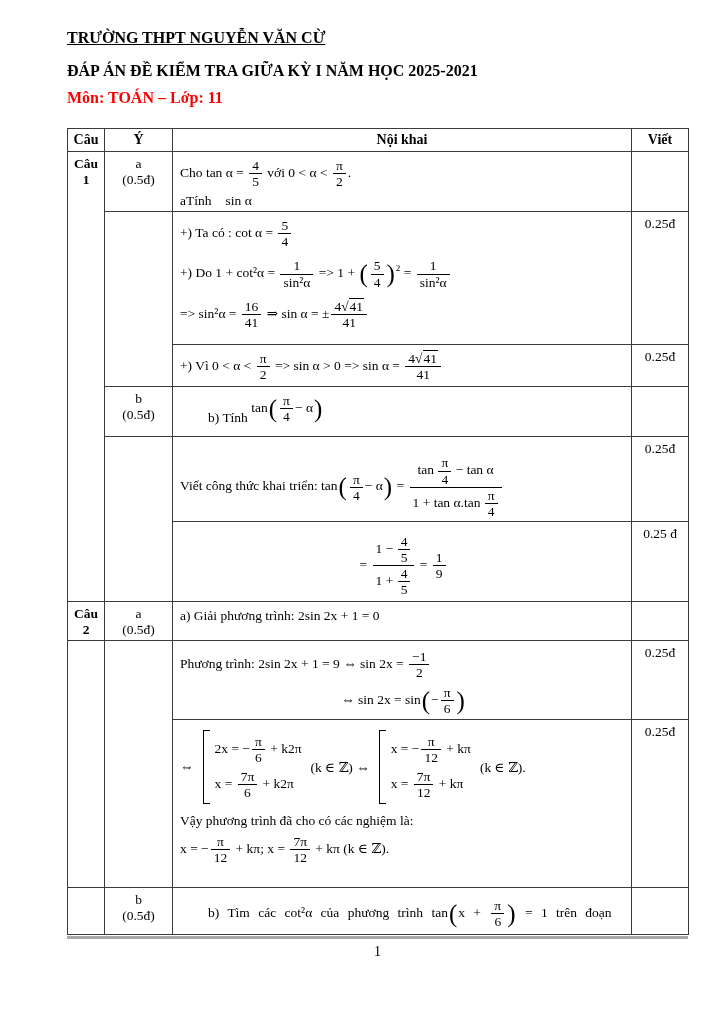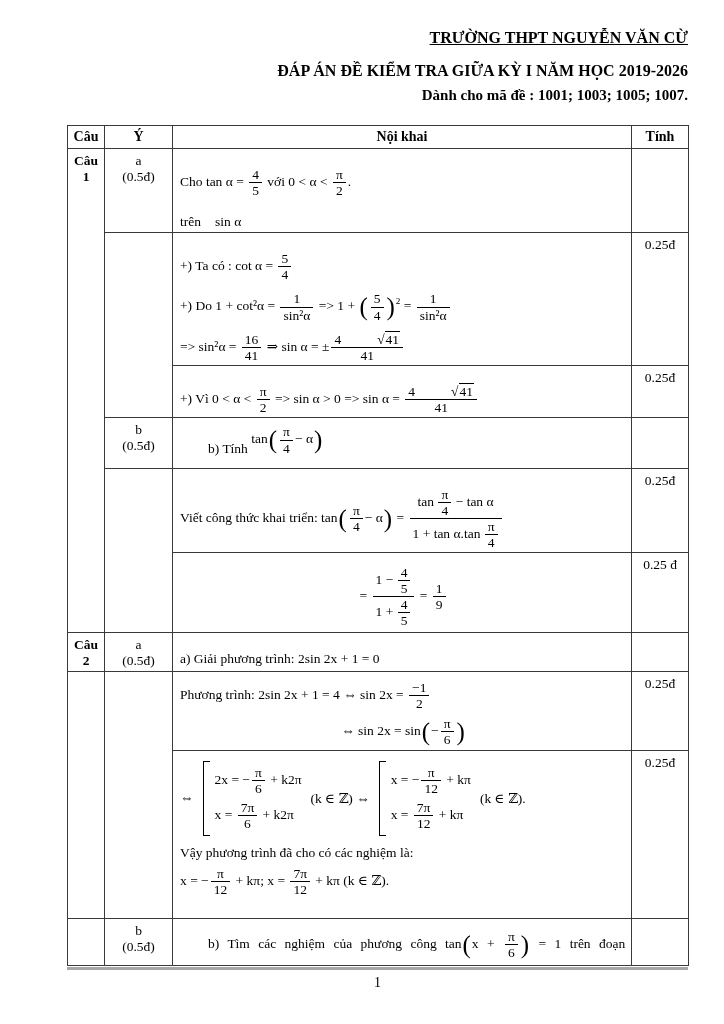--- a/index.html
+++ b/index.html
@@ -1,106 +1,106 @@
 <!DOCTYPE html>
 <html><head>
 <meta charset="utf-8">
 <style>
   html,body { margin:0; padding:0; }
   body {
     width:724px; height:1024px; background:#ffffff; color:#000;
     font-family:"Liberation Serif","DejaVu Serif",serif;
     font-size:13.5px; overflow:hidden;
   }
-  .hdr { margin-left:67px; width:621px; text-align:right; }
+  .hdr { margin-left:67px; width:621px; text-align:left; }
   .school { margin-top:29px; font-size:16px; font-weight:bold; text-decoration:underline; }
   .title  { margin-top:15px; font-size:16px; font-weight:bold; }
   .subject{ margin-top:9px;  font-size:16px; font-weight:bold; }
   .part   { margin-top:8px;  font-size:15px; font-weight:bold; }
   .codes  { margin-top:7px;  font-size:15px; font-weight:bold; }
 
   table { border-collapse:collapse; table-layout:fixed; width:621px; margin:21px 0 0 67px; }
   col.c-cau{width:37px} col.c-y{width:68px} col.c-nd{width:459px} col.c-diem{width:57px}
   th,td { border:1px solid #3a3a3a; vertical-align:top; padding:2px 4px; }
   th { font-size:14px; font-weight:bold; text-align:center; padding:3px 2px; }
   td.cau { text-align:center; font-weight:bold; padding-top:4px; }
   td.ycell { text-align:center; padding-top:4px; }
   td.nd { padding-left:7px; padding-right:4px; }
   td.diem { text-align:center; padding-top:4px; }
 
-  .mline { margin-top:16px; white-space:nowrap; }
+  .mline { margin-top:4px; white-space:nowrap; }
   .center { text-align:center; }
   .indent { padding-left:28px; }
   .wspace { word-spacing:5px; }
   .gap-left { margin-left:14px; }
 
   .fr { display:inline-block; vertical-align:middle; text-align:center; margin:0 2px; line-height:1.12; }
   .fr .nu { display:block; border-bottom:1px solid #000; padding:0 3px; }
   .fr .de { display:block; padding:0 3px; }
   .fr .fr { margin:0 1px; }
 
   .bp { display:inline-block; font-size:185%; font-weight:400; vertical-align:middle; line-height:0.7; margin:0 1px; }
   sup { font-size:68%; }
 
-  .rad { white-space:nowrap;padding-left:36px; }
+  .rad { white-space:nowrap; }
   .radv { border-top:1.2px solid #000; padding:0 1px; }
 
   .raised { display:inline-block; position:relative; top:-10px; }
 
   .sysrow { display:flex; align-items:center; gap:9px; margin-top:8px; white-space:nowrap; }
   .sys { display:inline-flex; align-items:flex-end; }
   .sbr { align-self:stretch; width:6px; border:1.6px solid #000; border-right:none; margin-right:5px; }
   .slines { display:inline-block; text-align:left; }
   .sl { display:block; margin:4px 0; white-space:nowrap; }
 
   .pgline { margin-left:67px; width:621px; height:3px; background:#a8a8a8; margin-top:1px; }
   .pageno { margin-left:67px; width:621px; text-align:center; margin-top:5px; font-size:14px; }
 </style>
 </head>
 <body>
 
 <div>
 
   <div class="hdr">
     <div class="school">TRƯỜNG THPT NGUYỄN VĂN CỪ</div>
-    <div class="title">ĐÁP ÁN ĐỀ KIỂM TRA GIỮA KỲ I NĂM HỌC 2019-2026</div>
-    <div class="codes">Dành cho mã đề : 1001; 1003; 1005; 1007.</div>
+    <div class="title">ĐÁP ÁN ĐỀ KIỂM TRA GIỮA KỲ I NĂM HỌC 2025-2021</div>
+    <div class="subject" style="color: rgb(255, 0, 0);">Môn: TOÁN – Lớp: 11</div>
   </div>
 
   <table>
     <colgroup>
         <col class="c-cau">
         <col class="c-y">
         <col class="c-nd">
         <col class="c-diem">
       </colgroup>
 
     <tbody>
         <tr style="height:23px">
       <th>Câu</th>
       <th>Ý</th>
       <th>Nội khai</th>
-      <th>Tính</th>
+      <th>Viết</th>
     </tr>
 
     <tr style="height:57px">
       <td class="cau" rowspan="6">
         <div>Câu</div>
         <div>1</div>
       </td>
       <td class="ycell">
         <div>a</div>
         <div>(0.5đ)</div>
       </td>
       <td class="nd">
         <div class="mline">
           <span>Cho tan α = </span><span class="fr"><span class="nu">4</span><span class="de">5</span></span><span> với 0 &lt; α &lt; </span><span class="fr"><span class="nu">π</span><span class="de">2</span></span><span>.</span>
         </div>
         <div class="mline">
-          <span>trên</span><span class="gap-left">sin α</span>
+          <span>aTính</span><span class="gap-left">sin α</span>
         </div>
       </td>
       <td class="diem"></td>
     </tr>
 
     <tr style="height:133px">
       <td class="ycell" rowspan="2"></td>
       <td class="nd">
         <div class="mline">
           <span>+) Ta có :  cot α = </span><span class="fr"><span class="nu">5</span><span class="de">4</span></span>
@@ -171,21 +171,21 @@
         </div>
       </td>
       <td class="diem"></td>
     </tr>
 
     <tr style="height:79px">
       <td class="cau" rowspan="2"></td>
       <td class="ycell" rowspan="2"></td>
       <td class="nd">
         <div class="mline" style="margin-top:6px">
-          <span>Phương trình:  2sin 2x + 1 = 4 ⇔ sin 2x = </span><span class="fr"><span class="nu">−1</span><span class="de">2</span></span>
+          <span>Phương trình:  2sin 2x + 1 = 9 ⇔ sin 2x = </span><span class="fr"><span class="nu">−1</span><span class="de">2</span></span>
         </div>
         <div class="mline center" style="margin-top:5px">
           <span>⇔ sin 2x = sin</span><span class="bp">(</span><span>−</span><span class="fr"><span class="nu">π</span><span class="de">6</span></span><span class="bp">)</span>
         </div>
       </td>
       <td class="diem"><span>0.25đ</span></td>
     </tr>
 
     <tr style="height:168px">
       <td class="nd">
@@ -217,21 +217,21 @@
     </tr>
 
     <tr style="height:47px">
       <td class="cau"></td>
       <td class="ycell">
         <div>b</div>
         <div>(0.5đ)</div>
       </td>
       <td class="nd">
         <div class="mline indent wspace" style="margin-top:8px">
-          <span>b)  Tìm  các  nghiệm  của  phương  công  tan</span><span class="bp">(</span><span>x + </span><span class="fr"><span class="nu">π</span><span class="de">6</span></span><span class="bp">)</span><span> = 1  trên  đoạn</span>
+          <span>b)  Tìm  các  cot²α  của  phương  trình  tan</span><span class="bp">(</span><span>x + </span><span class="fr"><span class="nu">π</span><span class="de">6</span></span><span class="bp">)</span><span> = 1  trên  đoạn</span>
         </div>
       </td>
       <td class="diem"></td>
     </tr>
   </tbody>
     </table>
 
   <div class="pgline"></div>
   <div class="pageno">1</div>
 

